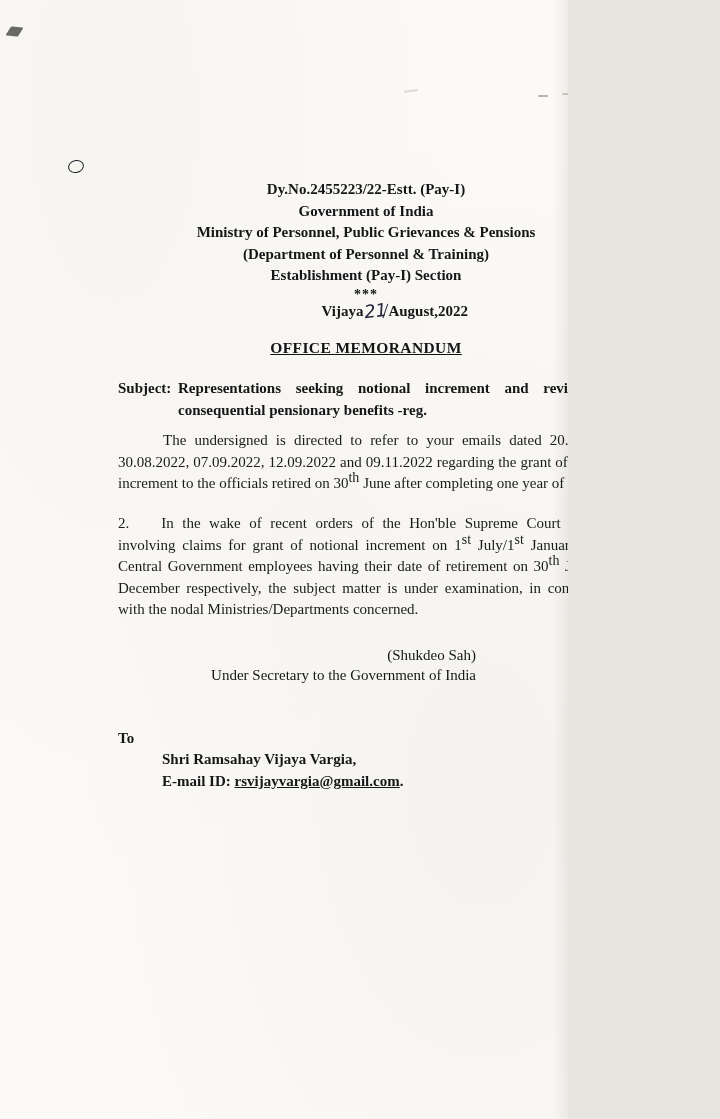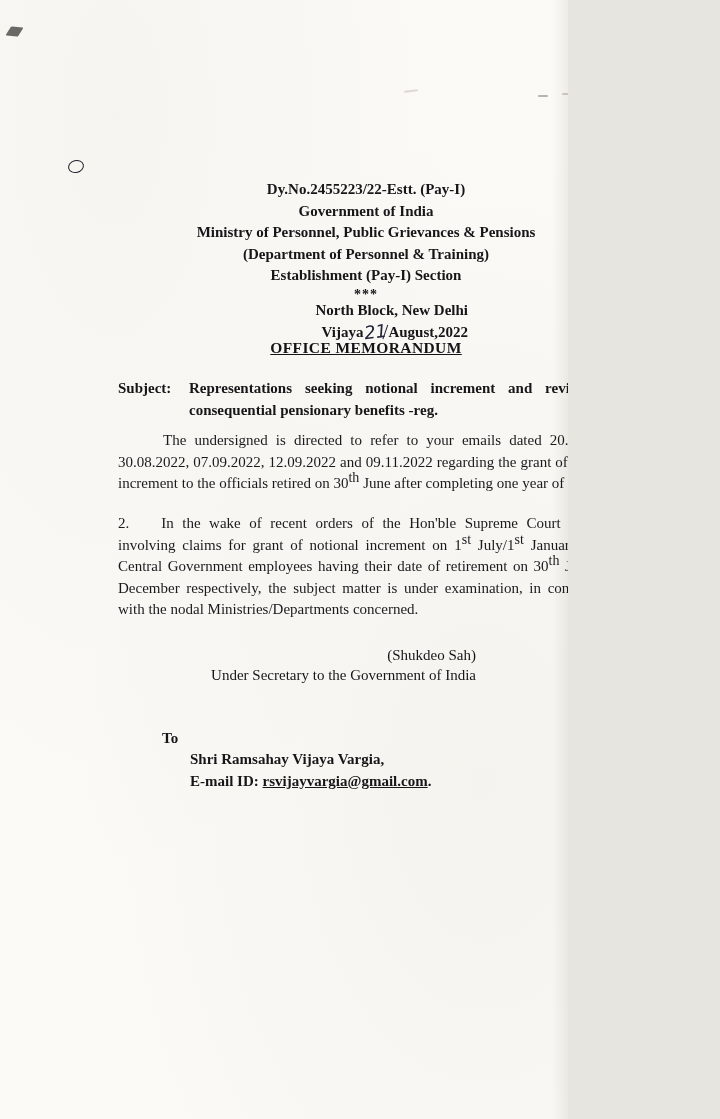--- a/index.html
+++ b/index.html
@@ -77,21 +77,21 @@
     text-align: center; font-weight: bold; font-size: 15.5px;
     text-decoration: underline; letter-spacing: .4px;
     color: #141417;
   }
 
   .subject {
     position: absolute; top: 377px; left: 118px; width: 503px;
     display: flex; font-weight: bold; font-size: 15px; line-height: 22px;
     color: #161619;
   }
-  .subject-label { flex: none; width: 55px; margin-right: 16px; }
+  .subject-label { flex: none; width: 55px; margin-right: 5px; }
   .subject-text { flex: 1; text-align: justify; }
 
   .para {
     position: absolute; left: 118px; width: 503px;
     font-size: 15px; line-height: 21.6px; text-align: justify;
     color: #1a1a1d;
   }
   .para1 { top: 430px; text-indent: 45px; }
   .para2 { top: 513px; }
   .para-spacer { display: inline-block; width: 32px; }
@@ -99,25 +99,25 @@
 
   .sig-svg { position: absolute; top: 582px; left: 556px; }
   .sig-block {
     position: absolute; top: 645px; right: 92px;
     text-align: right; font-weight: normal; font-size: 15px; line-height: 20.4px;
     color: #161619;
   }
 
   .to-label {
     position: absolute; top: 730px; left: 118px;
-    font-weight: bold; font-size: 15px; color: #161619; margin-left: 44px;
+    font-weight: bold; font-size: 15px; color: #161619;
   }
   .addressee {
     position: absolute; top: 749px; left: 162px;
-    font-weight: bold; font-size: 15px; line-height: 21.5px; color: #161619; margin-left: 28px;
+    font-weight: bold; font-size: 15px; line-height: 21.5px; color: #161619;
   }
   .email { text-decoration: underline; }
 </style>
 </head>
 <body>
 
 <div class="scan">
 
   <div class="edge-shade"></div>
   <div class="corner-mark"></div>
@@ -131,21 +131,20 @@
   <div class="letterhead">
     <div>Dy.No.2455223/22-Estt. (Pay-I)</div>
     <div>Government of India</div>
     <div>Ministry of Personnel, Public Grievances &amp; Pensions</div>
     <div>(Department of Personnel &amp; Training)</div>
     <div>Establishment (Pay-I) Section</div>
     <div class="stars">***</div>
   </div>
 
   <div class="place-date">
-    <div>North Block, New Delhi</div>
     <div>
       <span>Vijaya</span><span class="handwritten">21</span><span>August,2022</span>
     </div>
   </div>
 
   <div class="om-title">OFFICE MEMORANDUM</div>
 
   <div class="subject">
     <div class="subject-label">Subject:</div>
     <div class="subject-text">Representations seeking notional increment and revision of consequential pensionary benefits -reg.</div>

